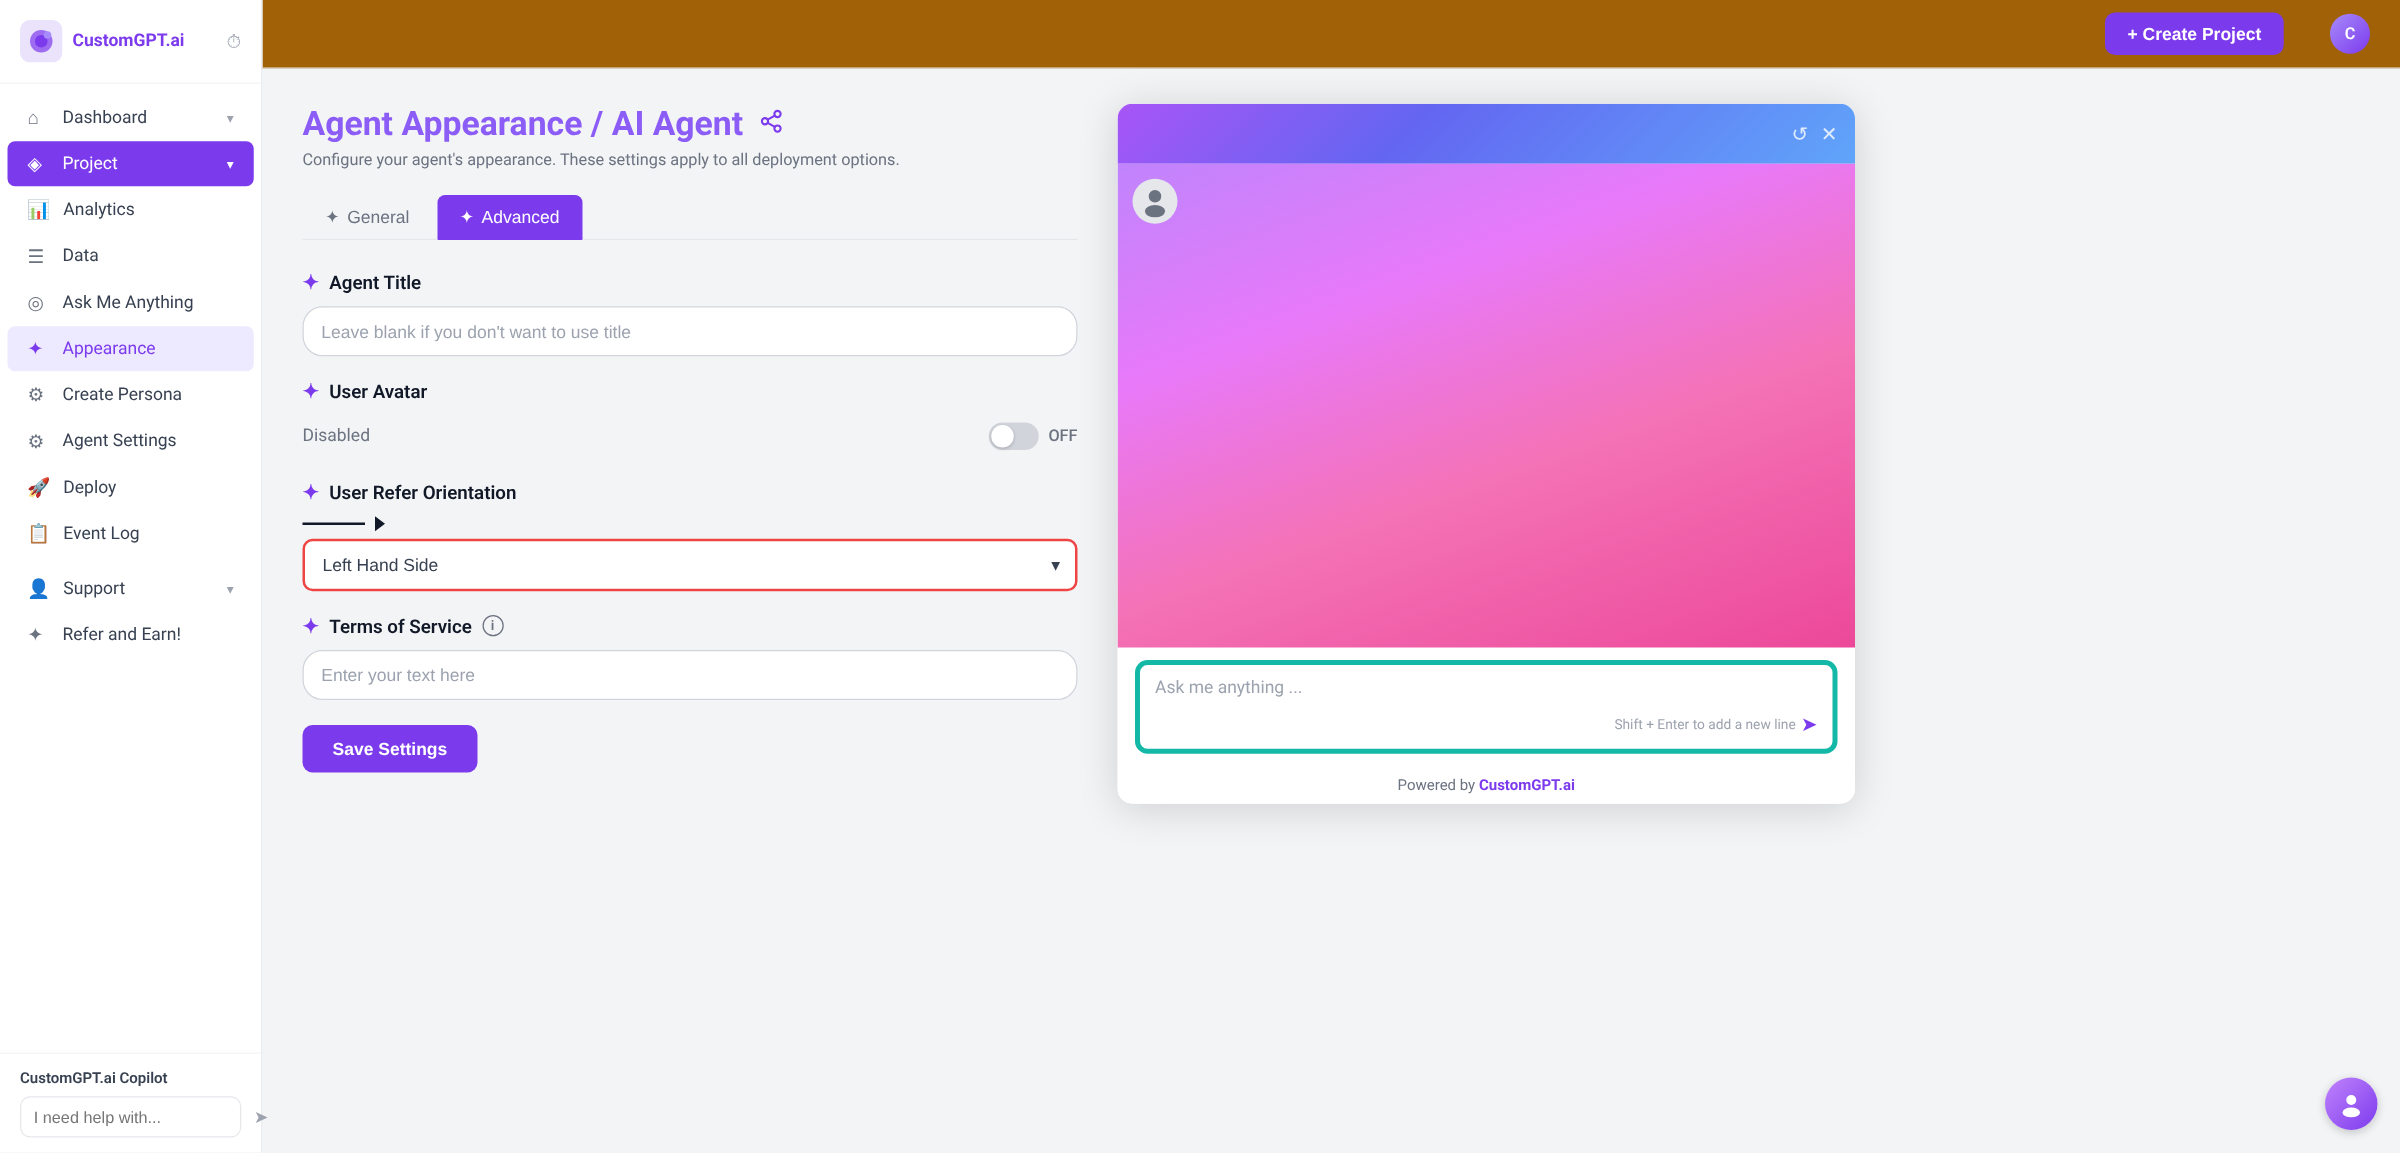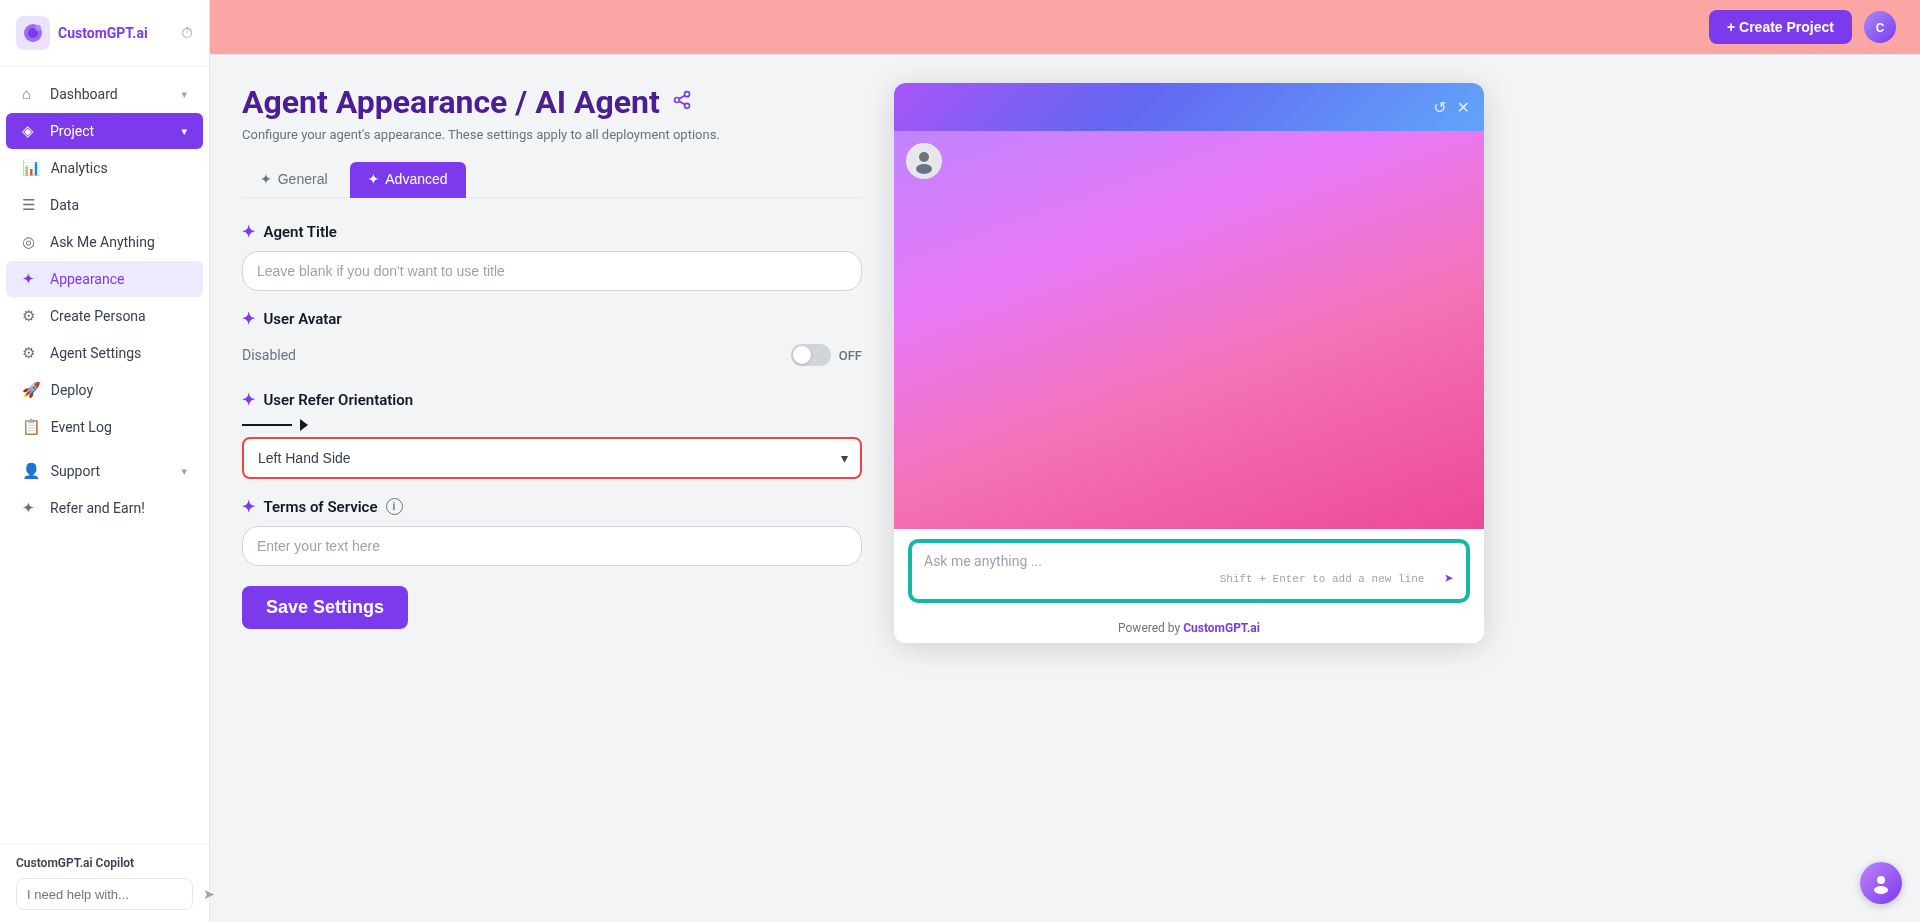--- a/index.html
+++ b/index.html
@@ -92,27 +92,28 @@
 
     
     .main-content {
       flex: 1;
       display: flex;
       flex-direction: column;
       height: 100%;
       overflow: hidden;
     }
     .top-bar {
-      background: #fca5a5;
+      background: #a16207;
       border-bottom: 1px solid #e5e7eb;
       padding: 10px 24px;
       display: flex;
       align-items: center;
       justify-content: flex-end;
       min-height: 54px;
+      gap: 25px;
     }
     .create-project-btn {
       background: #7c3aed;
       color: #fff;
       border: none;
       border-radius: 8px;
       padding: 9px 18px;
       font-size: 14px;
       font-weight: 600;
       cursor: pointer;
@@ -147,23 +148,23 @@
       max-width: 620px;
     }
 
     .page-title-row {
       display: flex;
       align-items: center;
       gap: 12px;
       margin-bottom: 6px;
     }
     .page-title {
-      font-size: 32px;
+      font-size: 27px;
       font-weight: 700;
-      color: #4c1d95;
+      color: #8b5cf6;
     }
     .share-icon-btn {
       color: #7c3aed;
       cursor: pointer;
       font-size: 18px;
     }
     .page-subtitle {
       font-size: 13px;
       color: #6b7280;
       margin-bottom: 20px;
@@ -313,21 +314,21 @@
       color: #6b7280;
       cursor: pointer;
     }
 
     .save-btn {
       background: #7c3aed;
       color: #fff;
       border: none;
       border-radius: 8px;
       padding: 11px 24px;
-      font-size: 18px;
+      font-size: 14px;
       font-weight: 600;
       cursor: pointer;
       margin-top: 20px;
     }
 
     
     .preview-panel {
       width: 590px;
       min-width: 520px;
     }
@@ -393,23 +394,22 @@
     }
     .chat-input-placeholder {
       font-size: 14px;
       color: #9ca3af;
       flex: 1;
     }
     .chat-input-row {
       display: flex;
       align-items: center;
       justify-content: flex-end;
-      gap: 20px;
-      margin-top: 0;
-      font-family: Liberation Mono, monospace;
+      gap: 4px;
+      margin-top: 12px;
     }
     .chat-shift-hint {
       font-size: 11px;
       color: #9ca3af;
     }
     .chat-send-icon {
       color: #7c3aed;
       font-size: 16px;
       cursor: pointer;
     }

